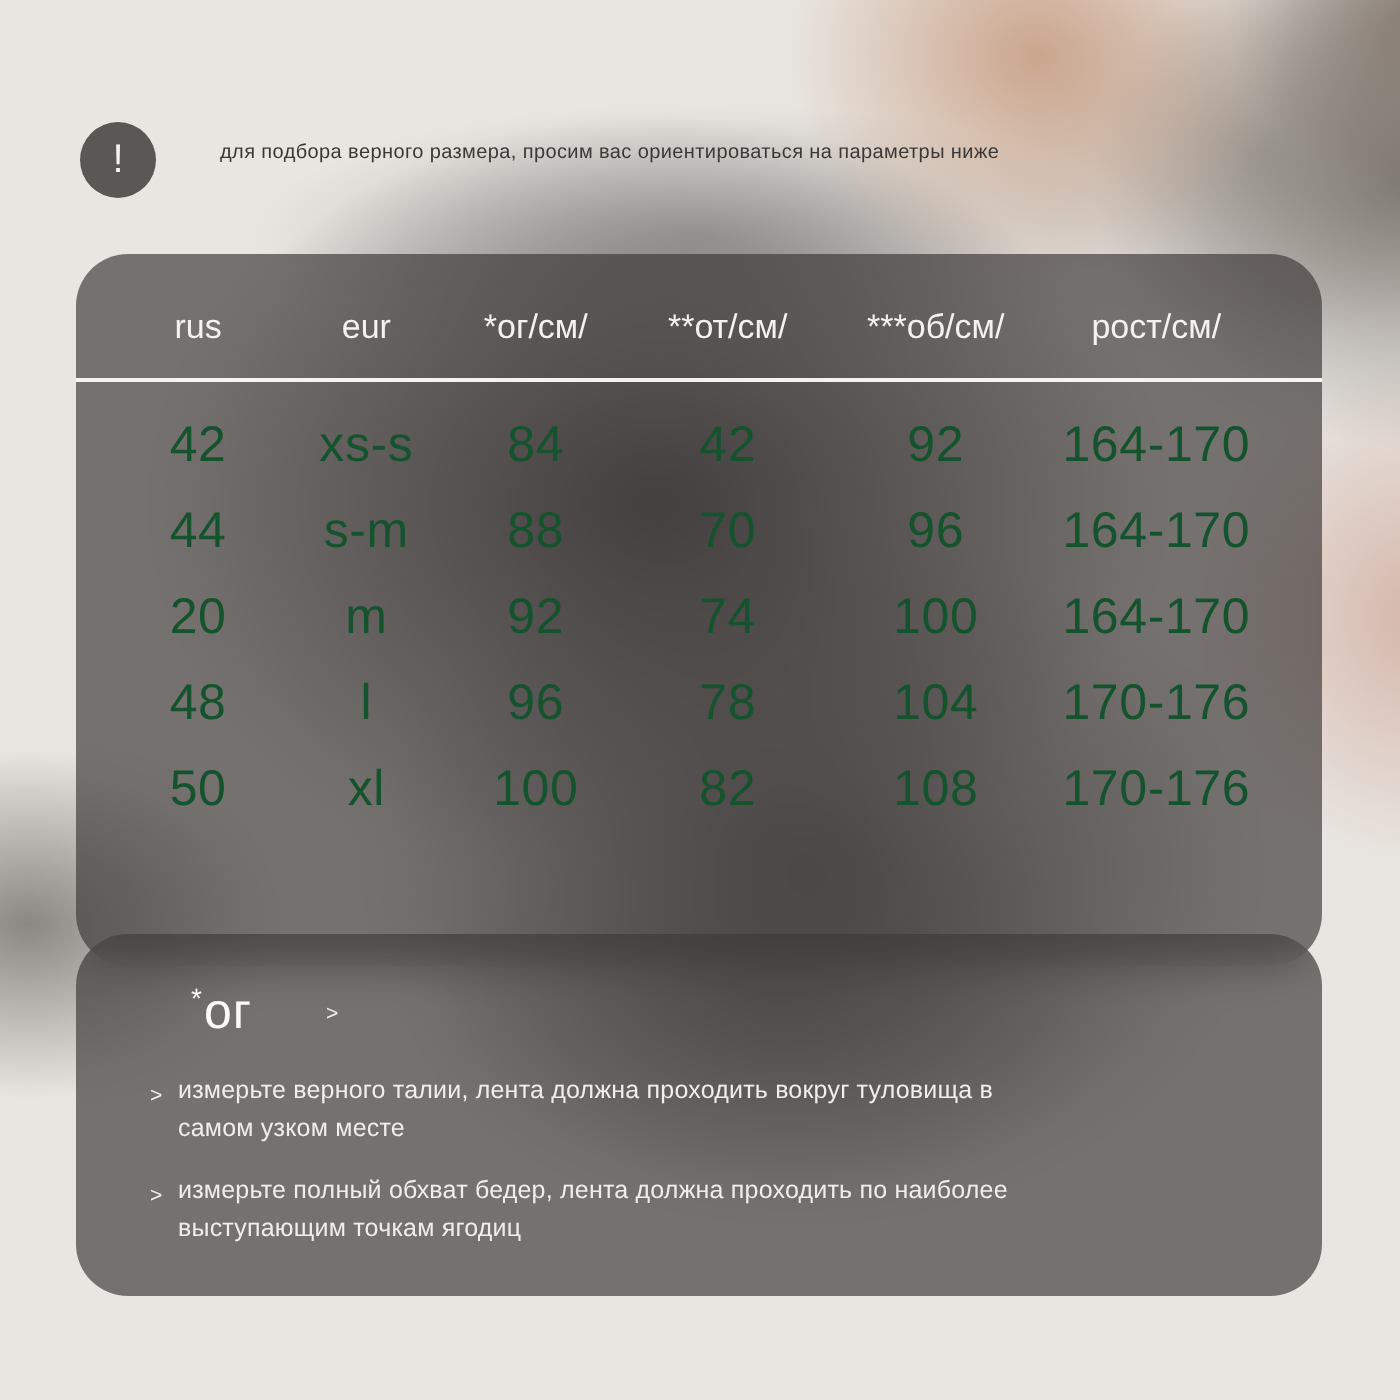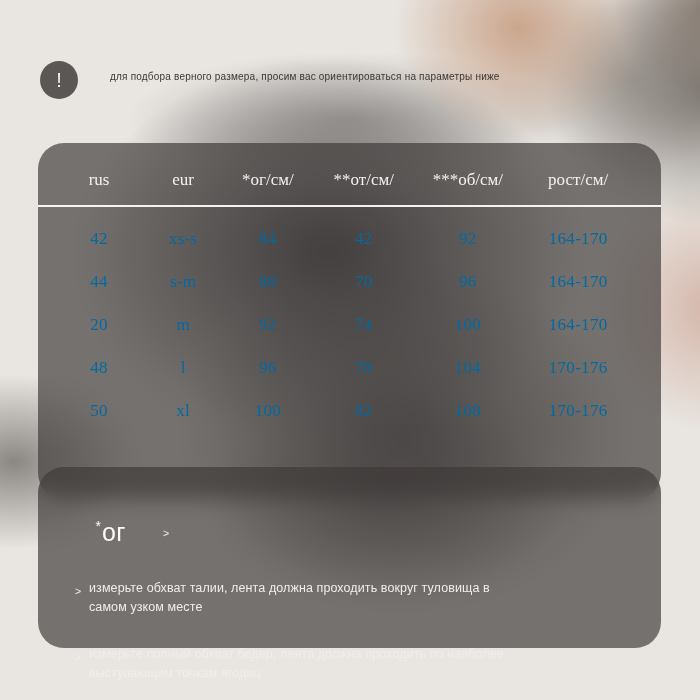--- a/index.html
+++ b/index.html
@@ -43,40 +43,40 @@
     white-space: nowrap;
     text-align: center;
   }
   
   .panel {
     position: absolute; left: 38px; width: 623px;
     background: rgba(62,58,56,0.68);
     border-radius: 26px;
     -webkit-backdrop-filter: blur(10px); backdrop-filter: blur(10px);
   }
-  .table-panel { top: 143px; height: 356px; font-family: Liberation Serif, serif; }
+  .table-panel { top: 127px; height: 356px; }
   .legend-panel { top: 467px; height: 181px; padding-top: 25px; }
   
   .thead { position: relative; height: 63px; }
   .thead .cell { top: 37px; font-size: 17px; color: #f4f2f0; }
   .sep {
     position: absolute; left: 0; right: 0; top: 62px; height: 1.6px;
     background: rgba(252,251,250,0.95);
   }
   .tbody { position: relative; padding-top: 12px; }
   .trow { position: relative; height: 42.8px; }
-  .trow .cell { top: 50%; font-size: 17px; color: #0369a1; letter-spacing: 0.3px; }
+  .trow .cell { top: 50%; font-size: 25px; color: #14532d; letter-spacing: 0.3px; }
   .cell {
     position: absolute; transform: translate(-50%, -50%);
     white-space: nowrap;
   }
   .c1 { left: 9.8%; }  .c2 { left: 23.3%; } .c3 { left: 36.9%; }
   .c4 { left: 52.3%; } .c5 { left: 69.0%; } .c6 { left: 86.7%; }
   
-  .legend-item { display: flex; align-items: flex-start; margin-bottom: 10px; margin-top: 26px; }
+  .legend-item { display: flex; align-items: flex-start; margin-bottom: 10px; }
   .term-col {
     width: 88px; text-align: right; color: #fbfaf9;
     font-size: 25px; line-height: 28px; letter-spacing: 0.5px;
   }
   .term-marks { font-size: 14px; letter-spacing: 1px; position: relative; top: -10px; }
   .desc-col {
     position: relative; margin-left: 37px; padding-left: 14px; padding-top: 3px;
     width: 445px; font-size: 12.5px; line-height: 18.5px; color: #f0eeec;
     letter-spacing: 0.1px;
   }
@@ -149,19 +149,19 @@
         </div>
       </div>
   </section>
 
   <section class="panel legend-panel" id="legend">
       <div class="legend-item">
         <div class="term-col"><span class="term-marks">*</span><span>ог</span></div>
         <div class="desc-col"><span class="arrow-icon">&gt;</span></div>
       </div>
       <div class="legend-item">
-        <div class="desc-col"><span class="arrow-icon">&gt;</span><span>измерьте обхват талии, лента должна проходить вокруг туловища в самом узком месте</span></div>
+        <div class="desc-col"><span class="arrow-icon">&gt;</span><span>измерьте верного талии, лента должна проходить вокруг туловища в самом узком месте</span></div>
       </div>
       <div class="legend-item">
         <div class="desc-col"><span class="arrow-icon">&gt;</span><span>измерьте полный обхват бедер, лента должна проходить по наиболее выступающим точкам ягодиц</span></div>
       </div>
     </section>
 </div>
 
 </body></html>

